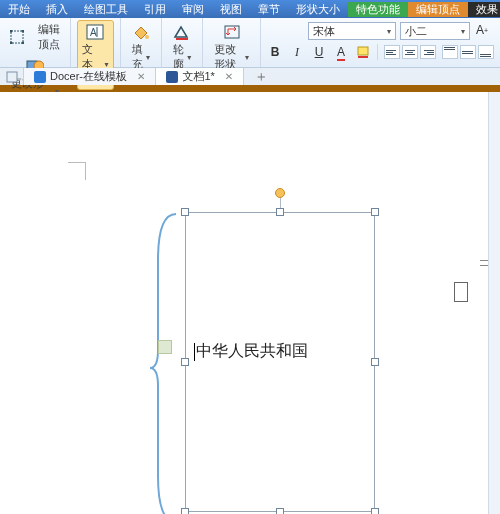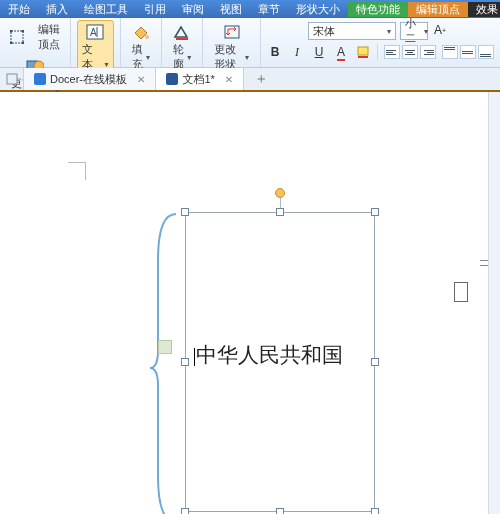--- a/index.html
+++ b/index.html
@@ -29,21 +29,21 @@
   .sel-box { height: 18px; border: 1px solid #9fb4cc; background: #fff; display: flex; align-items: center; padding: 0 4px; font-size: 11px; gap: 4px; }
   .sel-box .dd { font-size: 8px; color: #555; }
   .fontrow2 { display: flex; gap: 6px; align-items: center; }
   .fbtn { width: 16px; height: 16px; display: flex; align-items: center; justify-content: center; font-size: 12px; color: #333; }
   .sep { width: 1px; height: 16px; background: #cdd9e8; }
   .alignset { display: flex; gap: 2px; }
   .alignset .ab { width: 16px; height: 14px; border: 1px solid #bcd; background: #fff; display: flex; flex-direction: column; justify-content: center; gap: 1px; padding: 1px; }
   .alignset .ab span { height: 1px; background: #456; display: block; }
 
   
-  .doctabs { display: flex; height: 24px; background: #e9eff6; border-bottom: 2px solid #a16207; align-items: stretch; font-size: 11px; }
+  .doctabs { display: flex; height: 24px; background: #e9eff6; border-bottom: 7px solid #a16207; align-items: stretch; font-size: 11px; }
   .dtab { display: flex; align-items: center; padding: 0 10px; gap: 4px; border-right: 1px solid #c6d2e0; background: #fdfefe; }
   .dtab.docer { background: #f4f8fc; }
   .dtab .x { color: #888; font-size: 10px; margin-left: 6px; }
   .dtab .dico { width: 12px; height: 12px; background: #2c7bd9; border-radius: 2px; display: inline-block; }
   .dtab .wico { width: 12px; height: 12px; background: #2b5797; border-radius: 2px; display: inline-block; }
   .addtab { display: flex; align-items: center; padding: 0 10px; color: #777; font-size: 14px; }
 
   
   .canvas-wrap { position: relative; height: 422px; background: #fff; }
   .ruler-right { position: absolute; top: 0; right: 0; width: 12px; height: 100%; background: #eef3f9; border-left: 1px solid #d0dae6; }
@@ -57,21 +57,21 @@
   .rot-line { position: absolute; left: 50%; top: -14px; width: 1px; height: 14px; background: #aeb9c6; }
   .textbox { position: absolute; inset: 0; border: 1px solid #9aa6b3; background: #fff; }
   .handle { position: absolute; width: 8px; height: 8px; background: #fff; border: 1px solid #6f859c; }
   .h-tl { left: -4px; top: -4px; } .h-tr { right: -4px; top: -4px; }
   .h-bl { left: -4px; bottom: -4px; } .h-br { right: -4px; bottom: -4px; }
   .h-t { left: 50%; top: -4px; transform: translateX(-50%); }
   .h-b { left: 50%; bottom: -4px; transform: translateX(-50%); }
   .h-l { left: -4px; top: 50%; transform: translateY(-50%); }
   .h-r { right: -4px; top: 50%; transform: translateY(-50%); }
 
-  .tb-text { position: absolute; left: 8px; top: 128px; font-family: SimSun, serif; font-size: 21px; color: #222; }
+  .tb-text { position: absolute; left: 8px; top: 128px; font-family: SimSun, serif; font-size: 16px; color: #222; }
   .tb-text .cursor { display: inline-block; width: 1px; height: 18px; background: #000; vertical-align: middle; margin-right: 1px; }
 
   
   .brace { position: absolute; left: 148px; top: 118px; }
 
   .side-glyph { position: absolute; left: 158px; top: 248px; width: 14px; height: 14px; background: #dfe8d2; border: 1px solid #b8c9a0; }
 
   .floating-sq { position: absolute; right: 20px; top: 190px; width: 14px; height: 20px; border: 1px solid #666; }
   .edge-mark { position: absolute; right: 0; top: 168px; width: 8px; height: 6px; border-top: 1px solid #888; border-bottom: 1px solid #888; }
 
@@ -191,21 +191,21 @@
     </div>
   </div>
 
   <div class="fontgroup">
     <div class="fontrow1">
       <div class="sel-box" style="width:88px">
         <span>宋体</span>
         <span style="flex:1"></span>
           <span class="dd">▾</span>
       </div>
-      <div class="sel-box" style="width:28px">
+      <div class="sel-box" style="width:70px">
         <span>小二</span>
         <span style="flex:1"></span>
           <span class="dd">▾</span>
       </div>
       <div class="fbtn" title="A+">A<sup style="font-size:7px">+</sup></div>
     </div>
     <div class="fontrow2">
       <div class="fbtn" style="font-weight:bold">B</div>
       <div class="fbtn" style="font-style:italic;font-family:serif">I</div>
       <div class="fbtn" style="text-decoration:underline">U</div>

